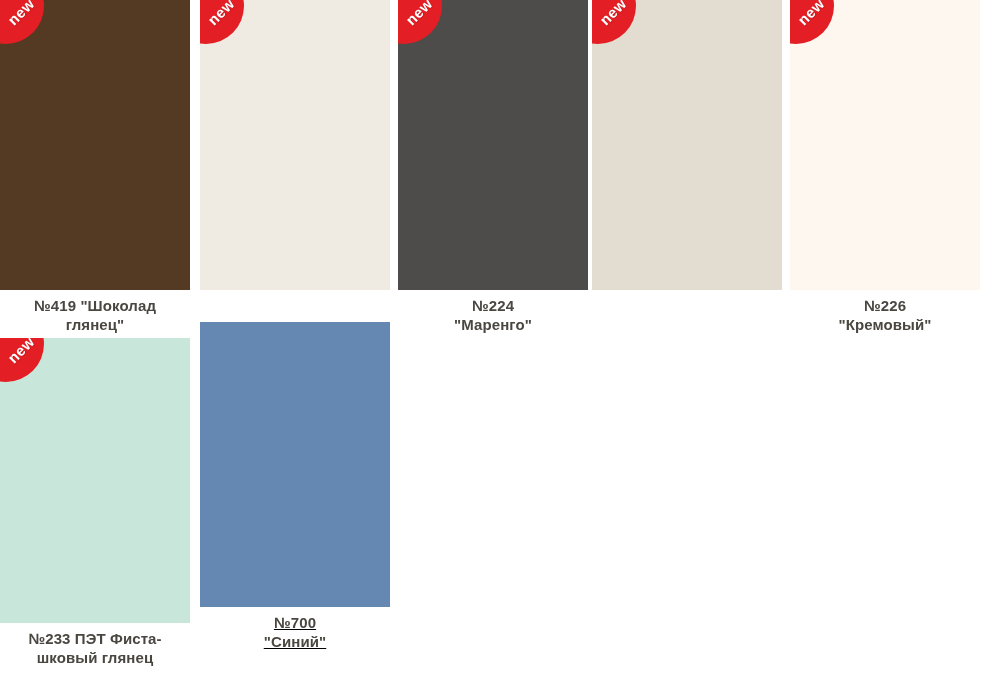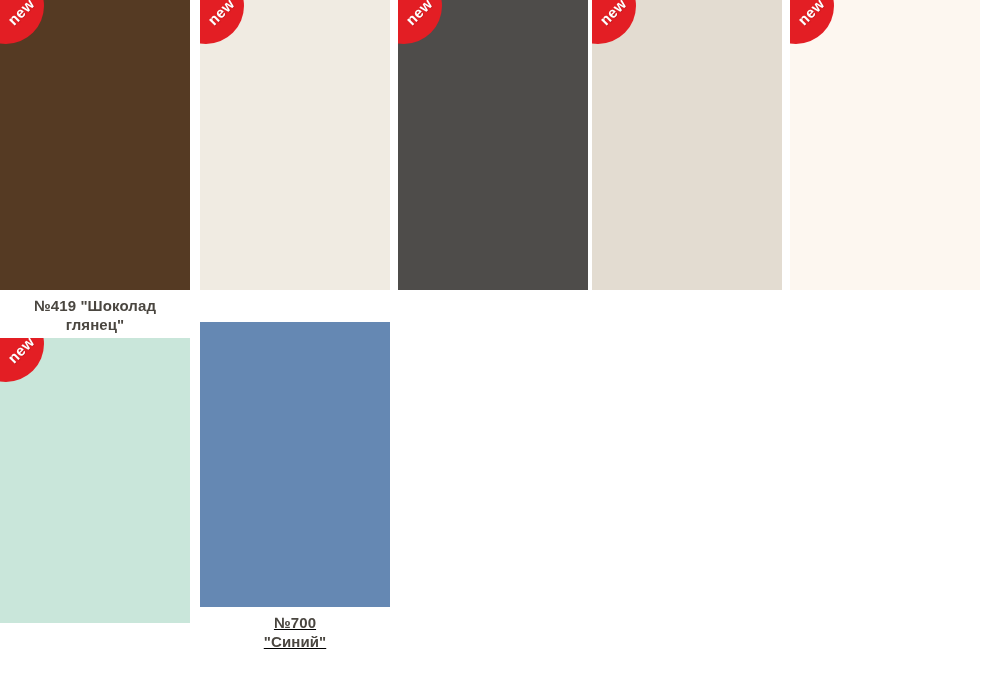--- a/index.html
+++ b/index.html
@@ -96,44 +96,50 @@
       </div>
     </div>
   </div>
 
   <div class="swatch-card" style="left:398px; top:0px;">
     <div class="swatch-chip" style="height:290px; background:#4e4c4a;">
       <div class="new-badge">
         <span class="new-badge-label">new</span>
       </div>
     </div>
+    <div class="swatch-label">№224
+"Маренго"</div>
   </div>
 
   <div class="swatch-card" style="left:592px; top:0px;">
     <div class="swatch-chip" style="height:290px; background:#e3dcd1;">
       <div class="new-badge">
         <span class="new-badge-label">new</span>
       </div>
     </div>
   </div>
 
   <div class="swatch-card" style="left:790px; top:0px;">
     <div class="swatch-chip" style="height:290px; background:#fdf7f0;">
       <div class="new-badge">
         <span class="new-badge-label">new</span>
       </div>
     </div>
+    <div class="swatch-label">№226
+"Кремовый"</div>
   </div>
 
   <div class="swatch-card" style="left:0px; top:338px;">
     <div class="swatch-chip" style="height:285px; background:#c9e6da;">
       <div class="new-badge">
         <span class="new-badge-label">new</span>
       </div>
     </div>
+    <div class="swatch-label">№233 ПЭТ Фиста-
+шковый глянец</div>
   </div>
 
   <div class="swatch-card" style="left:200px; top:322px;text-decoration:underline;">
     <div class="swatch-chip" style="height:285px; background:#6588b3;"></div>
     <div class="swatch-label">№700
 "Синий"</div>
   </div>
 
 </div>
 

